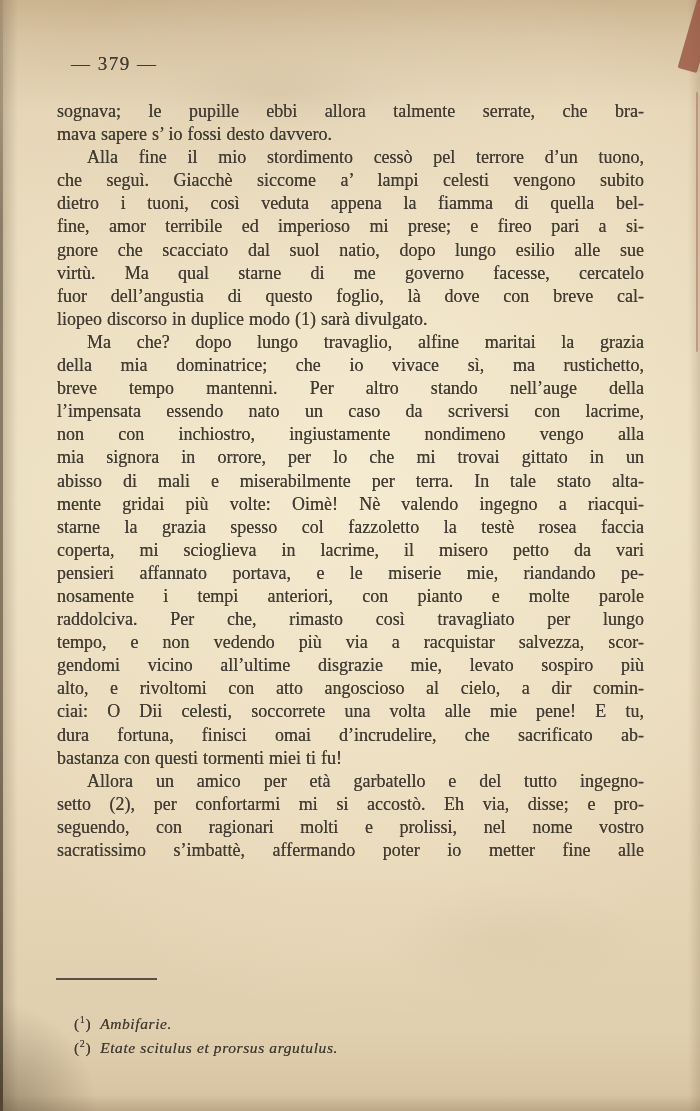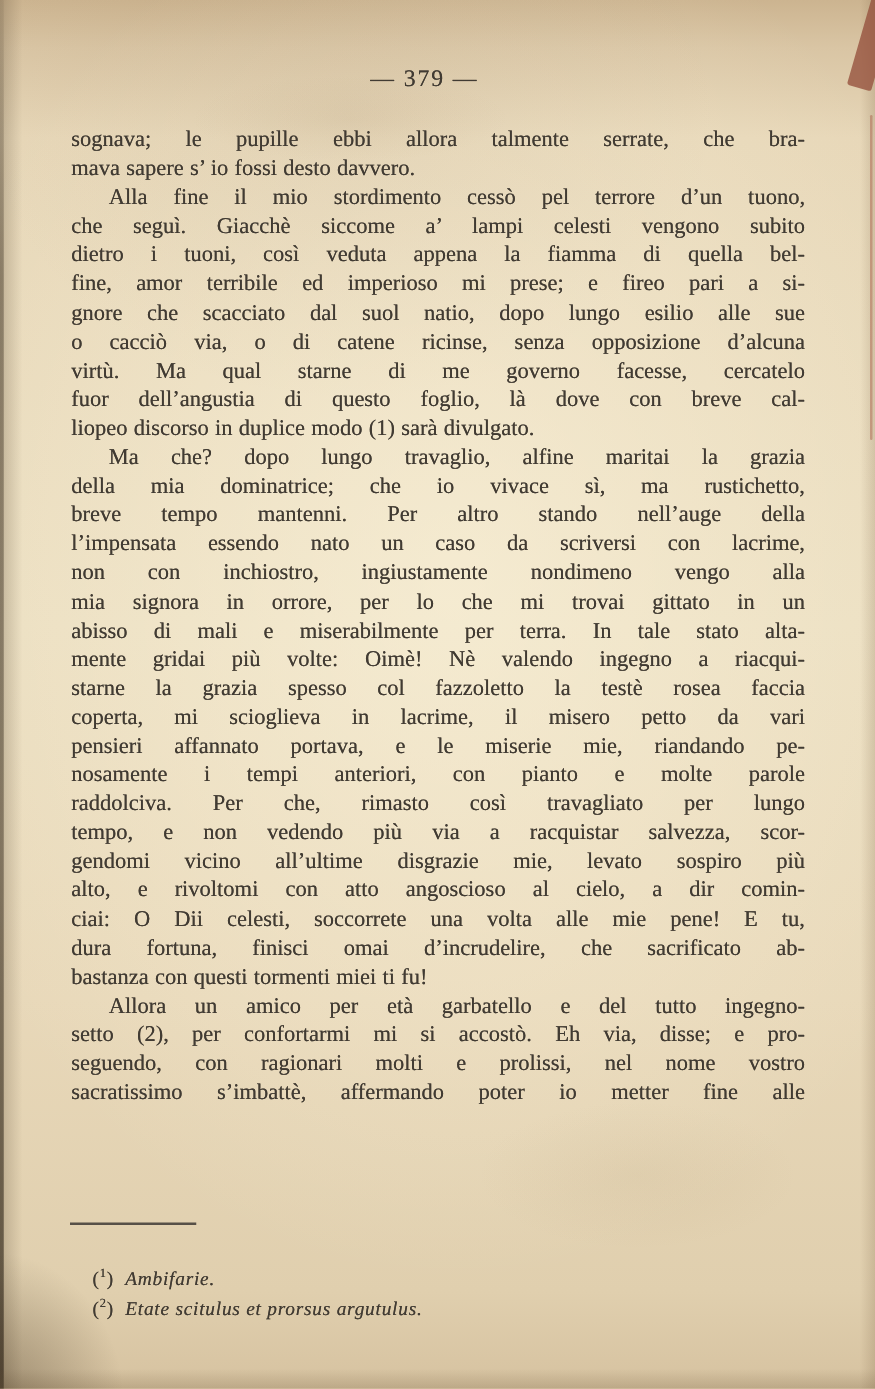--- a/index.html
+++ b/index.html
@@ -31,22 +31,22 @@
   .edge-right-red{position:absolute;right:2px;top:92px;width:2px;height:260px;
     background:rgba(164,84,62,.42);border-radius:1px;}
   .blotch-1{position:absolute;left:150px;top:60px;width:260px;height:70px;
     background:radial-gradient(ellipse,rgba(150,120,80,.08),rgba(150,120,80,0) 70%);}
   .blotch-2{position:absolute;left:380px;top:880px;width:260px;height:120px;
     background:radial-gradient(ellipse,rgba(150,120,80,.07),rgba(150,120,80,0) 70%);}
 
   
   .ink{color:#413b33;text-shadow:0 0 .5px rgba(62,55,46,.85);}
   .page-number{
-    position:absolute;left:46px;top:53px;width:587px;
-    text-align:center;font-size:19px;letter-spacing:1.5px;
+    position:absolute;left:71px;top:53px;width:587px;
+    font-size:19px;letter-spacing:1.5px;
   }
   .text-block{
     position:absolute;left:57px;top:100px;width:587px;
     font-size:18px;line-height:23.1px;
   }
   .line{text-align:justify;text-align-last:justify;word-spacing:.5px;}
   .line.indent{text-indent:30px;}
   .line.end{text-align-last:left;}
   .fn-rule{position:absolute;left:56px;top:978px;width:101px;height:2px;
     background:#575047;}
@@ -73,21 +73,20 @@
   <div class="page-number ink">— 379 —</div>
 
   <div class="text-block ink">
       <div class="line">sognava; le pupille ebbi allora talmente serrate, che bra-</div>
       <div class="line end">mava sapere s’ io fossi desto davvero.</div>
       <div class="line indent">Alla fine il mio stordimento cessò pel terrore d’un tuono,</div>
       <div class="line">che seguì. Giacchè siccome a’ lampi celesti vengono subito</div>
       <div class="line">dietro i tuoni, così veduta appena la fiamma di quella bel-</div>
       <div class="line">fine, amor terribile ed imperioso mi prese; e fireo pari a si-</div>
       <div class="line">gnore che scacciato dal suol natio, dopo lungo esilio alle sue</div>
-      <div class="line">o cacciò via, o di catene ricinse, senza opposizione d’alcuna</div>
       <div class="line">virtù. Ma qual starne di me governo facesse, cercatelo</div>
       <div class="line">fuor dell’angustia di questo foglio, là dove con breve cal-</div>
       <div class="line end">liopeo discorso in duplice modo (1) sarà divulgato.</div>
       <div class="line indent">Ma che? dopo lungo travaglio, alfine maritai la grazia</div>
       <div class="line">della mia dominatrice; che io vivace sì, ma rustichetto,</div>
       <div class="line">breve tempo mantenni. Per altro stando nell’auge della</div>
       <div class="line">l’impensata essendo nato un caso da scriversi con lacrime,</div>
       <div class="line">non con inchiostro, ingiustamente nondimeno vengo alla</div>
       <div class="line">mia signora in orrore, per lo che mi trovai gittato in un</div>
       <div class="line">abisso di mali e miserabilmente per terra. In tale stato alta-</div>

